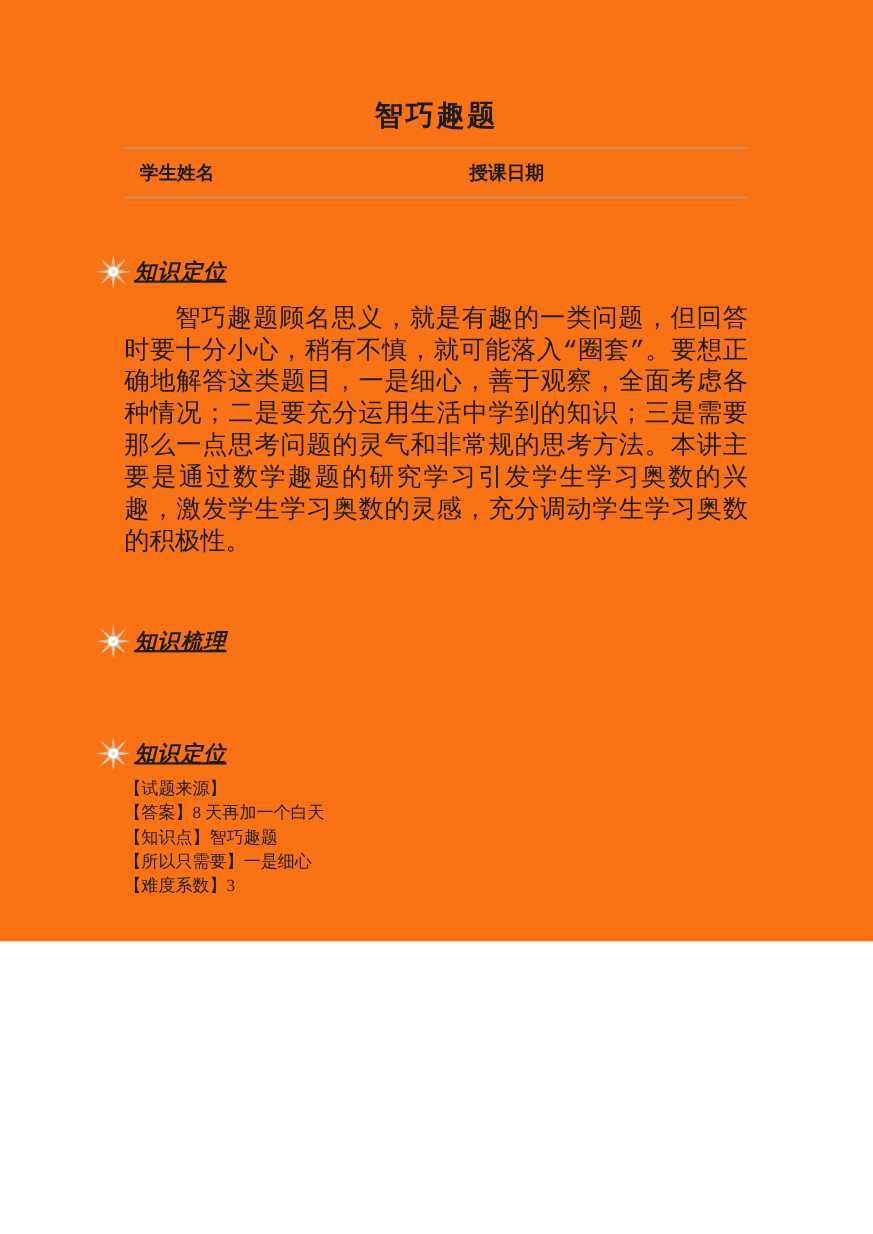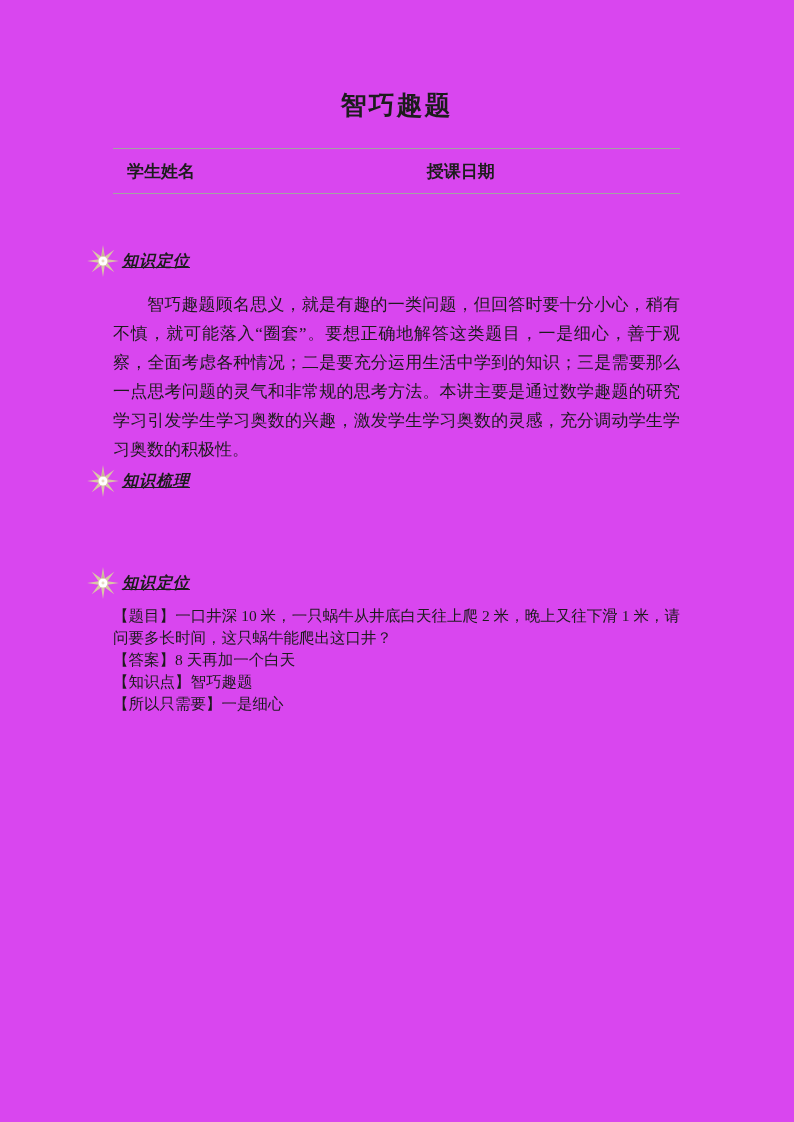--- a/index.html
+++ b/index.html
@@ -1,20 +1,20 @@
 <!DOCTYPE html>
 <html lang="zh"><head>
 <meta charset="utf-8">
 <style>
   html, body { margin: 0; padding: 0; background: #ffffff; }
   .page {
     position: relative;
     width: 794px;
-    height: 1122px;
-    background: #d946ef;
+    height: 856px;
+    background: #f97316;
     overflow: hidden;
     font-family: "Liberation Serif", serif;
     color: #1c1c1c;
     box-sizing: border-box;
   }
   .content { padding: 0 114px 0 113px; }
 
   
   .doc-title {
     margin: 0;
@@ -23,21 +23,21 @@
     font-size: 26px;
     line-height: 36px;
     font-weight: bold;
     letter-spacing: 2px;
   }
 
   
   .info-table {
     width: 100%;
     border-collapse: collapse;
-    margin-top: 24px;
+    margin-top: 10px;
     table-layout: fixed;
   }
   .info-table td {
     border-top: 1px solid #a3a3a3;
     border-bottom: 1px solid #a3a3a3;
     height: 44px;
     vertical-align: middle;
     font-size: 17px;
     font-weight: bold;
     padding: 0;
@@ -56,40 +56,41 @@
     margin-left: -27px;
   }
   .burst {
     width: 34px;
     height: 34px;
     flex: 0 0 auto;
     margin-right: 2px;
   }
   .section-title {
     margin: 0;
-    font-size: 16px;
+    font-size: 20px;
     font-weight: bold;
     font-style: italic;
     text-decoration: underline;
     letter-spacing: 1px;
   }
 
   
   .body-text {
     margin: 0;
-    font-size: 17px;
+    font-size: 23px;
     line-height: 29px;
     text-align: justify;
+    font-family: Liberation Mono, monospace;
   }
   .indent { text-indent: 2em; }
 
   .sec-positioning { margin-top: 50px; }
   .sec-positioning .body-text { margin-top: 12px; }
 
-  .sec-combing { }
+  .sec-combing { margin-top: 58px; }
   .sec-combing .body-text { margin-top: 14px; line-height: 30px; }
 
   .sec-examples { margin-top: 68px; }
   .ex-list { margin-top: 5px; }
   .ex-item {
     margin: 0;
     font-size: 15.5px;
     line-height: 22px;
     text-align: justify;
   }
@@ -142,21 +143,22 @@
       <div class="section-head">
         <svg class="burst" viewBox="0 0 32 32" aria-hidden="true">
           <polygon fill="#d9c6a6" points="16,1 17.7,11.8 26.6,5.4 20.2,14.3 31,16 20.2,17.7 26.6,26.6 17.7,20.2 16,31 14.3,20.2 5.4,26.6 11.8,17.7 1,16 11.8,14.3 5.4,5.4 14.3,11.8"></polygon>
           <polygon fill="#c7b08a" points="16,4 17,12.5 16,15 15,12.5"></polygon>
           <circle cx="16" cy="16" r="4.2" fill="#ffffff"></circle>
           <circle cx="16" cy="16" r="1.4" fill="#e6dac4"></circle>
         </svg>
         <h2 class="section-title">知识定位</h2>
       </div>
       <div class="ex-list">
-        <p class="ex-item"><span>【题目】</span><span>一口井深 10 米，一只蜗牛从井底白天往上爬 2 米，晚上又往下滑 1 米，请问要多长时间，这只蜗牛能爬出这口井？</span></p>
+        <p class="ex-item"><span>【试题来源】</span><span></span></p>
         <p class="ex-item"><span>【答案】</span><span>8 天再加一个白天</span></p>
         <p class="ex-item"><span>【知识点】</span><span>智巧趣题</span></p>
         <p class="ex-item"><span>【所以只需要】</span><span>一是细心</span></p>
+        <p class="ex-item"><span>【难度系数】</span><span>3</span></p>
       </div>
     </div>
 
   </div>
 </div>
 
 </body></html>

